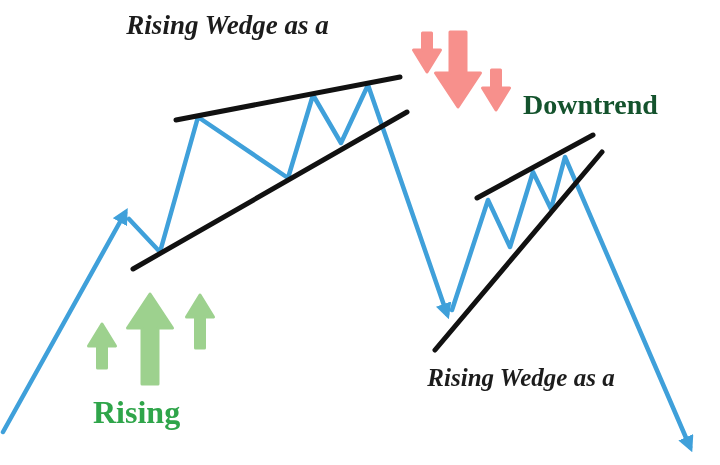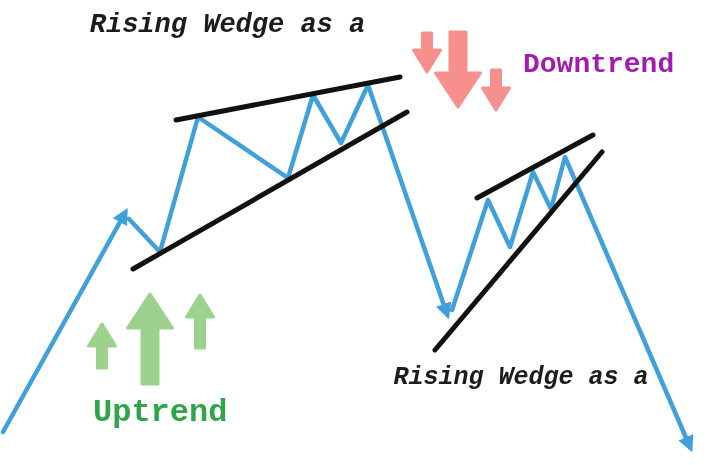--- a/index.html
+++ b/index.html
@@ -1,21 +1,21 @@
 <!DOCTYPE html>
 <html><head>
 <meta charset="utf-8">
 <style>
   html,body{margin:0;padding:0;background:#ffffff;}
   .canvas{
     position:relative;
     width:720px;height:463px;
     background:#ffffff;
     overflow:hidden;
-    font-family:Liberation Mono, monospace;
+    font-family:Liberation Serif, serif;
   }
   .canvas svg{position:absolute;left:0;top:0;}
   .lbl{position:absolute;white-space:nowrap;}
   .title{
     text-align:center;
     font-style:italic;
     font-weight:bold;
     color:#1c1c1c;
     white-space:normal;
   }
@@ -76,17 +76,17 @@
     </svg>
 
   <div class="lbl title title-reversal">
     <span>Rising Wedge as a</span><br>
   </div>
 
   <div class="lbl title title-continuation">
     <span>Rising Wedge as a</span><br>
   </div>
 
-  <div class="lbl trend-label lbl-uptrend" style="color: rgb(47, 165, 74);">Uptrend</div>
+  <div class="lbl trend-label lbl-uptrend" style="color: rgb(47, 165, 74);">Rising</div>
 
-  <div class="lbl trend-label lbl-downtrend" style="color: #a21caf;">Downtrend</div>
+  <div class="lbl trend-label lbl-downtrend" style="color: #14532d; margin-top: 40px;">Downtrend</div>
 
 </div>
 
 </body></html>

